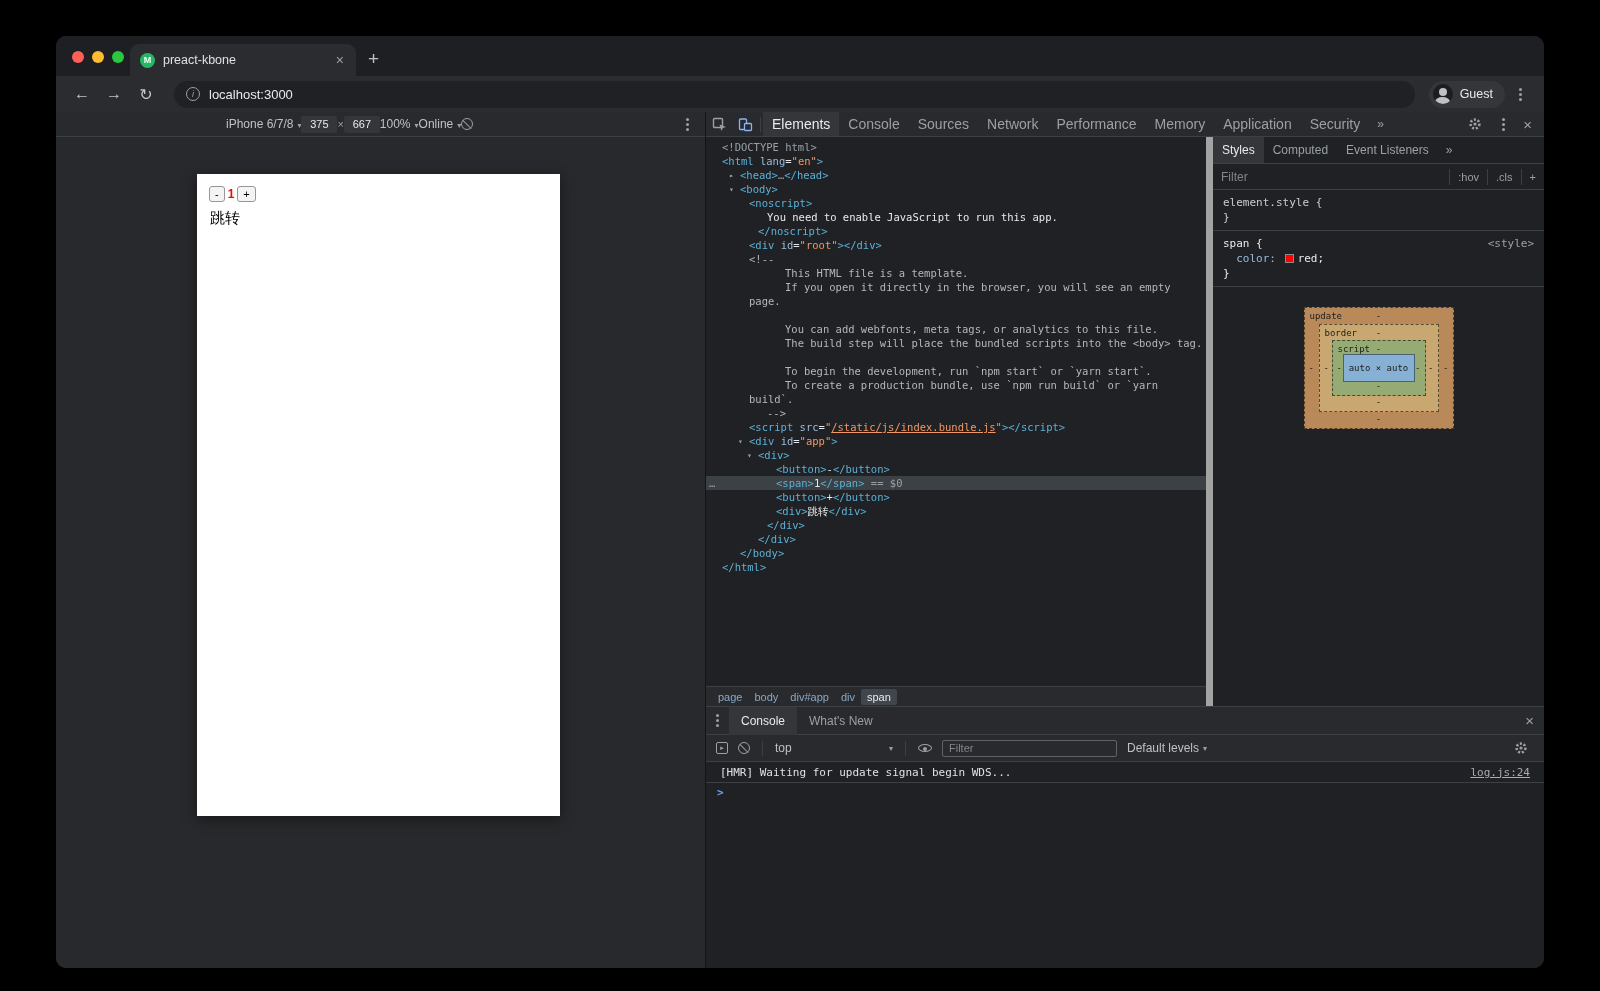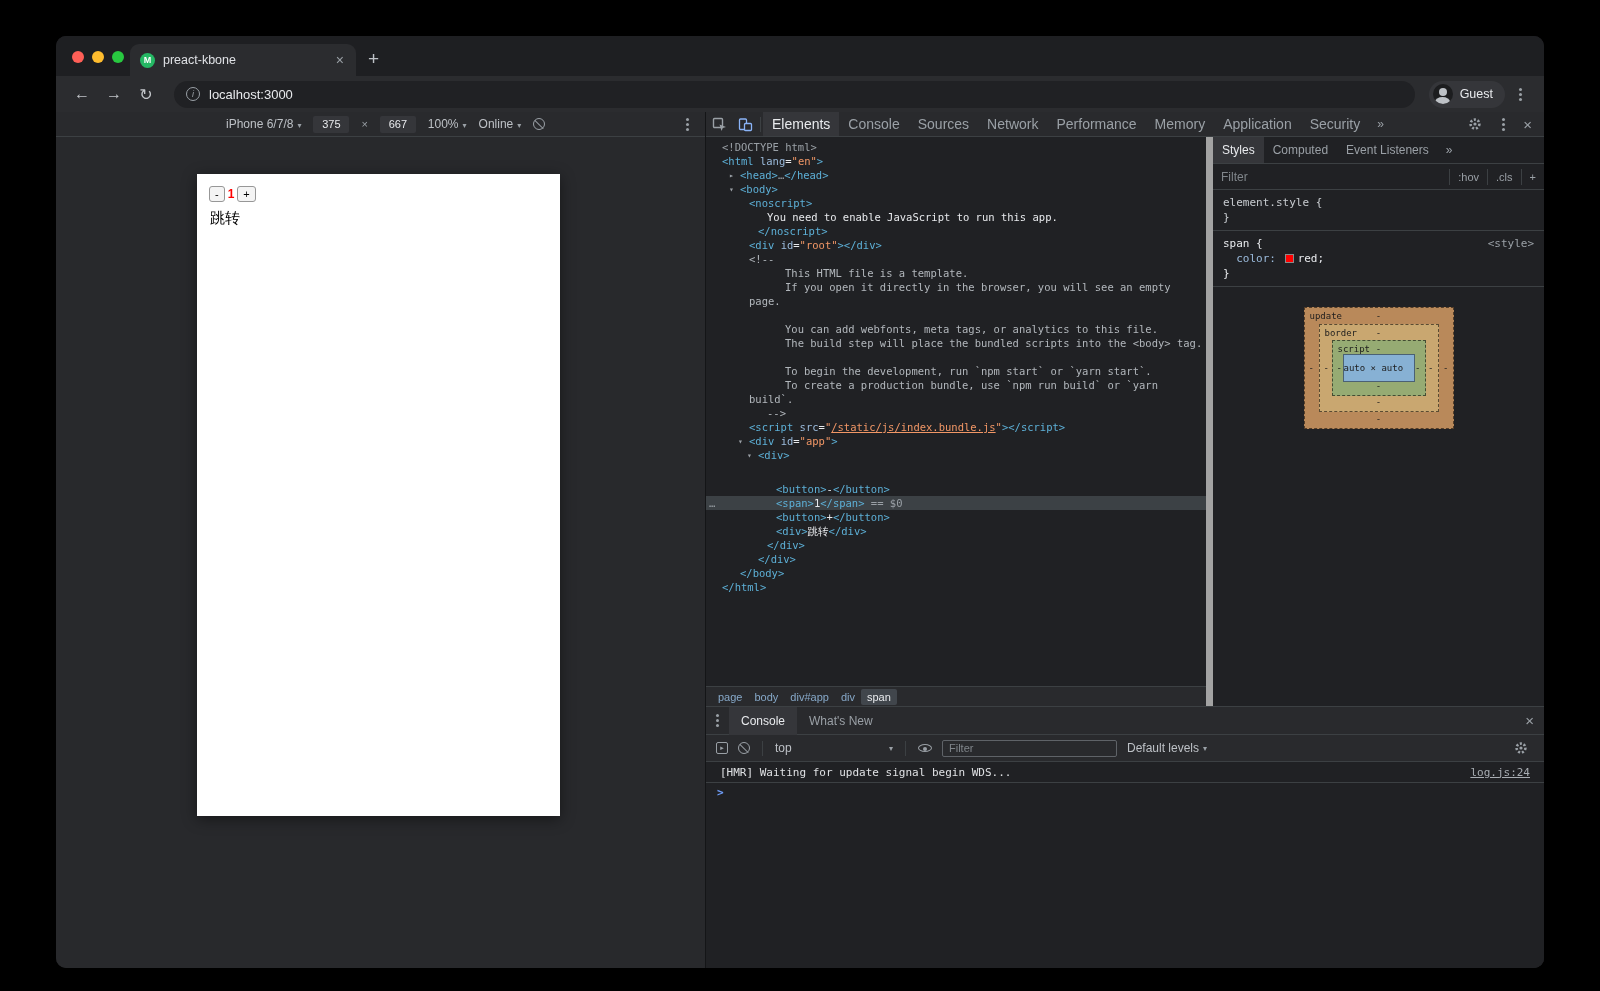--- a/index.html
+++ b/index.html
@@ -30,21 +30,21 @@
   .av::after{content:"";position:absolute;left:2.5px;top:13px;width:15px;height:10px;border-radius:50%;background:#bdc1c6}
   .guest-label{color:#e8eaed;font-size:12.5px}
   .kebab{width:3px;height:3px;border-radius:50%;background:#9aa0a6;box-shadow:0 5px 0 #9aa0a6,0 -5px 0 #9aa0a6;margin:0 10px}
 
   
   .content{position:absolute;top:76px;left:0;right:0;bottom:0;display:flex}
   .left-pane{width:649px;background:#28292c;position:relative}
   .devtools{flex:1;background:#202124;border-left:1px solid #141517;display:flex;flex-direction:column}
 
   
-  .device-bar{height:25px;background:#292a2d;border-bottom:1px solid #3c4043;display:flex;align-items:center;font-size:12px;color:#bdc1c6;gap:12px;padding-left:170px}
+  .device-bar{height:25px;background:#292a2d;border-bottom:1px solid #3c4043;display:flex;align-items:center;font-size:12px;color:#bdc1c6;padding-left:170px}
   .dd-arrow{font-size:8px;color:#9aa0a6;margin-left:4px}
   .dim-box{background:#35363a;border-radius:2px;color:#e8eaed;font-size:11px;width:36px;height:17px;text-align:center;border:none;font-family:"Liberation Sans",sans-serif}
   .dim-x{color:#9aa0a6;font-size:11px}
   .noicon{width:12px;height:12px;border:1.2px solid #9aa0a6;border-radius:50%;position:relative;flex:none}
   .noicon::after{content:"";position:absolute;left:-1px;top:4.5px;width:12px;height:1.2px;background:#9aa0a6;transform:rotate(45deg)}
   .devbar-kebab{margin-left:auto;margin-right:16px}
 
   
   .phone{position:absolute;left:141px;top:62px;width:363px;height:642px;background:#fff;box-shadow:0 3px 14px rgba(0,0,0,.45)}
   .phone-row{display:flex;align-items:center;padding:12px 0 0 12px}
@@ -91,21 +91,21 @@
   .css-line{padding:0 10px;white-space:pre}
   .css-sep{border-top:1px solid #3c4043;margin:5px 0}
   .sel-gray{color:#c8ccd0}
   .prop{color:#9bbbdc}
   .style-src{float:right;color:#9aa0a6}
   .swatch{display:inline-block;width:9px;height:9px;background:#f00;border:1px solid #8a8a8a;margin:0 4px -1px 2px}
   .bm-wrap{display:flex;justify-content:center;margin-top:20px}
   .bm-margin{width:150px;height:122px;background:#b9895a;border:1px dashed rgba(0,0,0,.55);position:relative;padding:16px 14px}
   .bm-border{width:100%;height:100%;background:#c9a770;border:1px dashed rgba(0,0,0,.55);position:relative;padding:15px 12px}
   .bm-padding{width:100%;height:100%;background:#96ab73;border:1px dashed rgba(0,0,0,.55);position:relative;padding:13px 10px}
-  .bm-content{width:100%;height:100%;background:#87b1d4;border:1px solid rgba(0,0,0,.45);display:flex;align-items:center;font-size:9px;color:#1d1d1d;font-family:"DejaVu Sans Mono",monospace}
+  .bm-content{width:100%;height:100%;background:#87b1d4;border:1px solid rgba(0,0,0,.45);display:flex;align-items:center;justify-content:center;font-size:9px;color:#1d1d1d;font-family:"DejaVu Sans Mono",monospace}
   .bm-label{position:absolute;top:1px;left:5px;font-size:9px;color:#1d1d1d}
   .bm-dash{position:absolute;font-size:9px;color:#1d1d1d}
   .bm-t{top:1px;left:50%;transform:translateX(-50%)}
   .bm-b{bottom:1px;left:50%;transform:translateX(-50%)}
   .bm-l{left:4px;top:50%;transform:translateY(-50%)}
   .bm-r{right:4px;top:50%;transform:translateY(-50%)}
 
   
   .console-drawer{flex:1;border-top:1px solid #3c4043;display:flex;flex-direction:column;background:#202124}
   .cd-header{height:28px;background:#292a2d;border-bottom:1px solid #3c4043;display:flex;align-items:center;flex:none}
@@ -248,21 +248,21 @@
               <div class="dline" style="padding-left: 79px;"><span class="tk-comment">You can add webfonts, meta tags, or analytics to this file.</span></div>
               <div class="dline" style="padding-left: 79px;"><span class="tk-comment">The build step will place the bundled scripts into the &lt;body&gt; tag.</span></div>
               <div class="dline" style="padding-left: 16px;">&nbsp;</div>
               <div class="dline" style="padding-left: 79px;"><span class="tk-comment">To begin the development, run `npm start` or `yarn start`.</span></div>
               <div class="dline" style="padding-left: 79px;"><span class="tk-comment">To create a production bundle, use `npm run build` or `yarn</span></div>
               <div class="dline" style="padding-left: 43px;"><span class="tk-comment">build`.</span></div>
               <div class="dline" style="padding-left: 61px;"><span class="tk-comment">--&gt;</span></div>
               <div class="dline" style="padding-left: 43px;"><span class="tk-tag">&lt;script</span><span class="tk-plain"> </span><span class="tk-attr">src</span><span class="tk-plain">=</span><span class="tk-val">"</span><span class="tk-link">/static/js/index.bundle.js</span><span class="tk-val">"</span><span class="tk-tag">&gt;&lt;/script&gt;</span></div>
               <div class="dline" style="padding-left: 43px;"><span class="arw" style="left: 32px;">▾</span><span class="tk-tag">&lt;div</span><span class="tk-plain"> </span><span class="tk-attr">id</span><span class="tk-plain">=</span><span class="tk-val">"app"</span><span class="tk-tag">&gt;</span></div>
               <div class="dline" style="padding-left: 52px;"><span class="arw" style="left: 41px;">▾</span><span class="tk-tag">&lt;div&gt;</span></div>
-              <div class="dline" style="padding-left: 70px; margin-top: 20px;"><span class="tk-tag">&lt;button&gt;</span><span class="tk-text">-</span><span class="tk-tag">&lt;/button&gt;</span></div>
+              <div class="dline" style="padding-left: 70px;"><span class="tk-tag">&lt;button&gt;</span><span class="tk-text">-</span><span class="tk-tag">&lt;/button&gt;</span></div>
               <div class="dline hl" style="padding-left: 70px;"><span class="gutter-dots">…</span><span class="tk-tag">&lt;span&gt;</span><span class="tk-text">1</span><span class="tk-tag">&lt;/span&gt;</span><span class="tk-meta"> == $0</span></div>
               <div class="dline" style="padding-left: 70px;"><span class="tk-tag">&lt;button&gt;</span><span class="tk-text">+</span><span class="tk-tag">&lt;/button&gt;</span></div>
               <div class="dline" style="padding-left: 70px;"><span class="tk-tag">&lt;div&gt;</span><span class="tk-text">跳转</span><span class="tk-tag">&lt;/div&gt;</span></div>
               <div class="dline" style="padding-left: 61px;"><span class="tk-tag">&lt;/div&gt;</span></div>
               <div class="dline" style="padding-left: 52px;"><span class="tk-tag">&lt;/div&gt;</span></div>
               <div class="dline" style="padding-left: 34px;"><span class="tk-tag">&lt;/body&gt;</span></div>
               <div class="dline" style="padding-left: 16px;"><span class="tk-tag">&lt;/html&gt;</span></div>
             </div>
           <div class="crumbs" id="crumb-bar">
               <span class="crumb">page</span>

